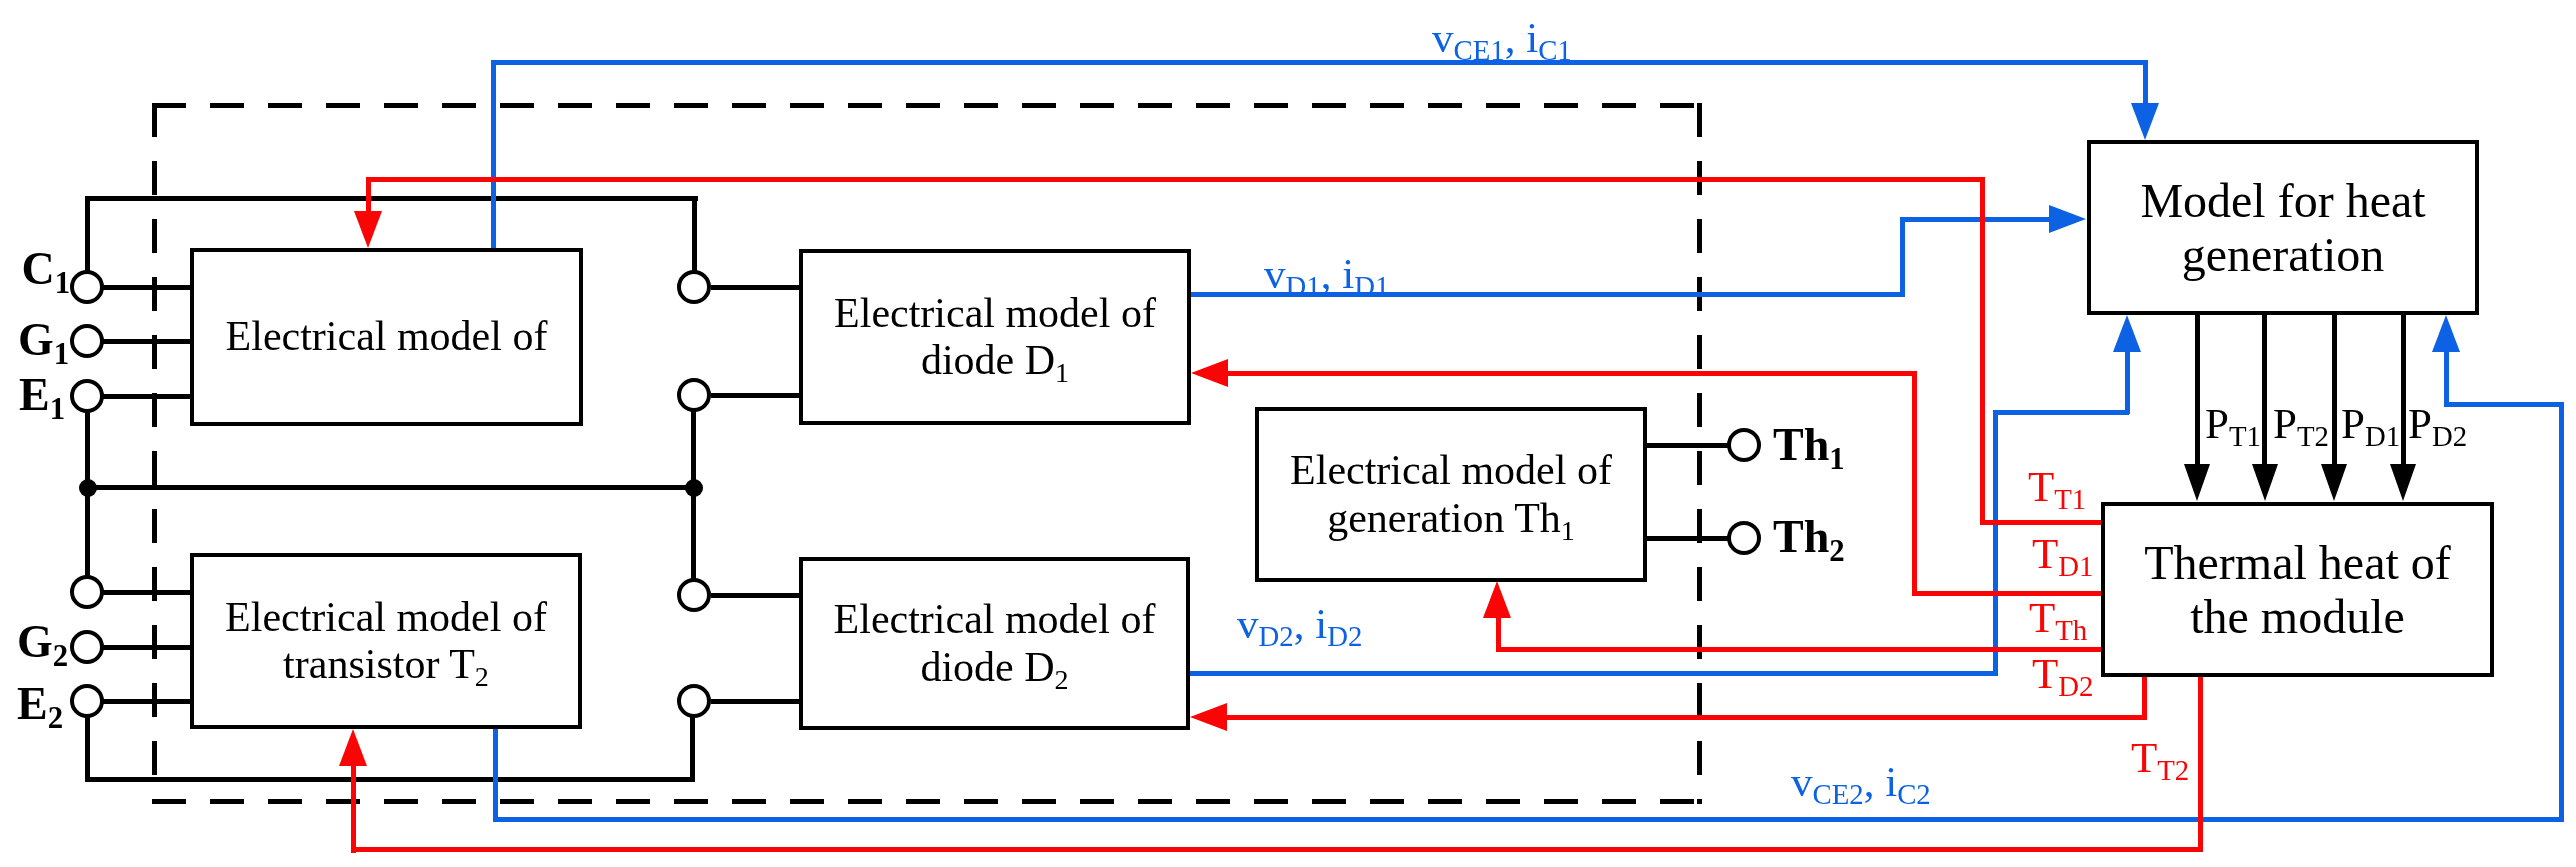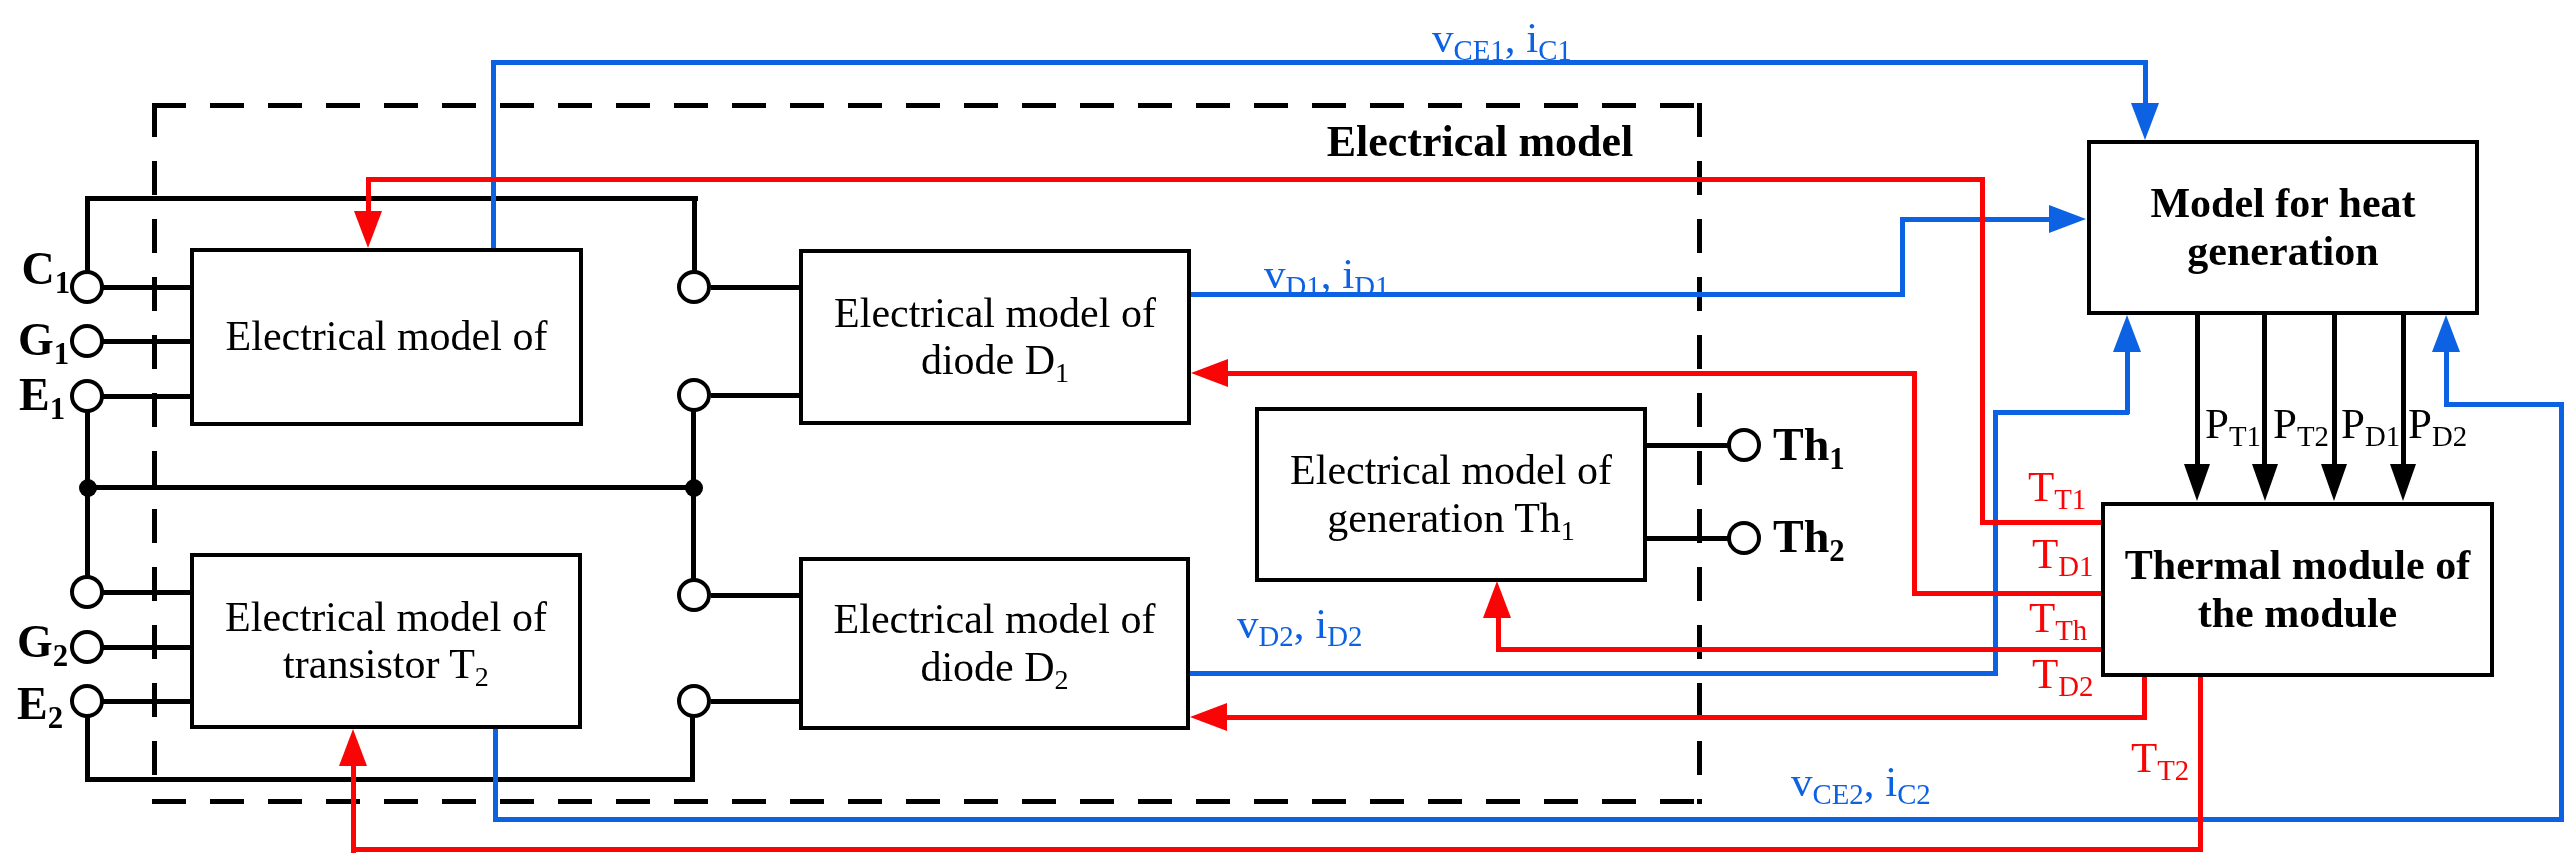--- a/index.html
+++ b/index.html
@@ -8,21 +8,21 @@
   .ln{position:absolute;background:#000}
   .bl{background:var(--c-blue)}
   .rd{background:var(--c-red)}
   .dash-h{position:absolute;height:5.4px;
           background:repeating-linear-gradient(90deg,#000 0 34px,transparent 34px 58px)}
   .dash-v{position:absolute;width:5.4px;
           background:repeating-linear-gradient(180deg,#000 0 34px,transparent 34px 58px)}
   .box{position:absolute;box-sizing:border-box;background:#fff;border:4.8px solid #000;
        display:flex;flex-direction:column;justify-content:center;align-items:center;
        text-align:center;font-size:42px;line-height:1.12;color:#000;white-space:nowrap}
-  .box.bold{font-weight:bold;font-size:42px}
+  .box.bold{font-weight:normal;font-size:48px}
   .circle{position:absolute;box-sizing:content-box;width:26.4px;height:26.4px;border:4.2px solid #000;
           border-radius:50%;background:#fff}
   .dot{position:absolute;width:18px;height:18px;border-radius:50%;background:#000}
   .arr{position:absolute;width:0;height:0;border-style:solid;border-color:transparent}
   .a-dn{border-width:37px 14.4px 0 14.4px}
   .a-up{border-width:0 14.4px 37px 14.4px}
   .a-lf{border-width:14.4px 37px 14.4px 0}
   .a-rt{border-width:14.4px 0 14.4px 37px}
   .a-dn-s{border-width:37px 13.2px 0 13.2px}
   .lbl{position:absolute;font-size:43px;white-space:nowrap;color:#000;line-height:1}
@@ -60,25 +60,24 @@
   </div>
   <div class="box" style="left:1255px;top:407px;width:392px;height:175px">
     <div><span>Electrical model of</span></div>
     <div><span>generation Th</span><sub>1</sub></div>
   </div>
   <div class="box bold" style="left:2087px;top:140px;width:392px;height:175px">
     <div><span>Model for heat</span></div>
     <div><span>generation</span></div>
   </div>
   <div class="box bold" style="left:2101px;top:502px;width:393px;height:175px">
-    <div><span>Thermal module of</span></div>
+    <div><span>Thermal heat of</span></div>
     <div><span>the module</span></div>
   </div>
 
-  <div class="frame-lbl" style="left:1297px;top:120px;width:366px"><span>Electrical model</span></div>
 
   <div class="ln" style="left:103px;top:285px;width:89px;height:4.8px"></div>
   <div class="ln" style="left:103px;top:339px;width:89px;height:4.8px"></div>
   <div class="ln" style="left:103px;top:394px;width:89px;height:4.8px"></div>
   <div class="ln" style="left:103px;top:590px;width:89px;height:4.8px"></div>
   <div class="ln" style="left:103px;top:645px;width:89px;height:4.8px"></div>
   <div class="ln" style="left:103px;top:699px;width:89px;height:4.8px"></div>
   <div class="ln" style="left:711px;top:285px;width:90px;height:4.8px"></div>
   <div class="ln" style="left:711px;top:393px;width:90px;height:4.8px"></div>
   <div class="ln" style="left:711px;top:593px;width:91px;height:4.8px"></div>

